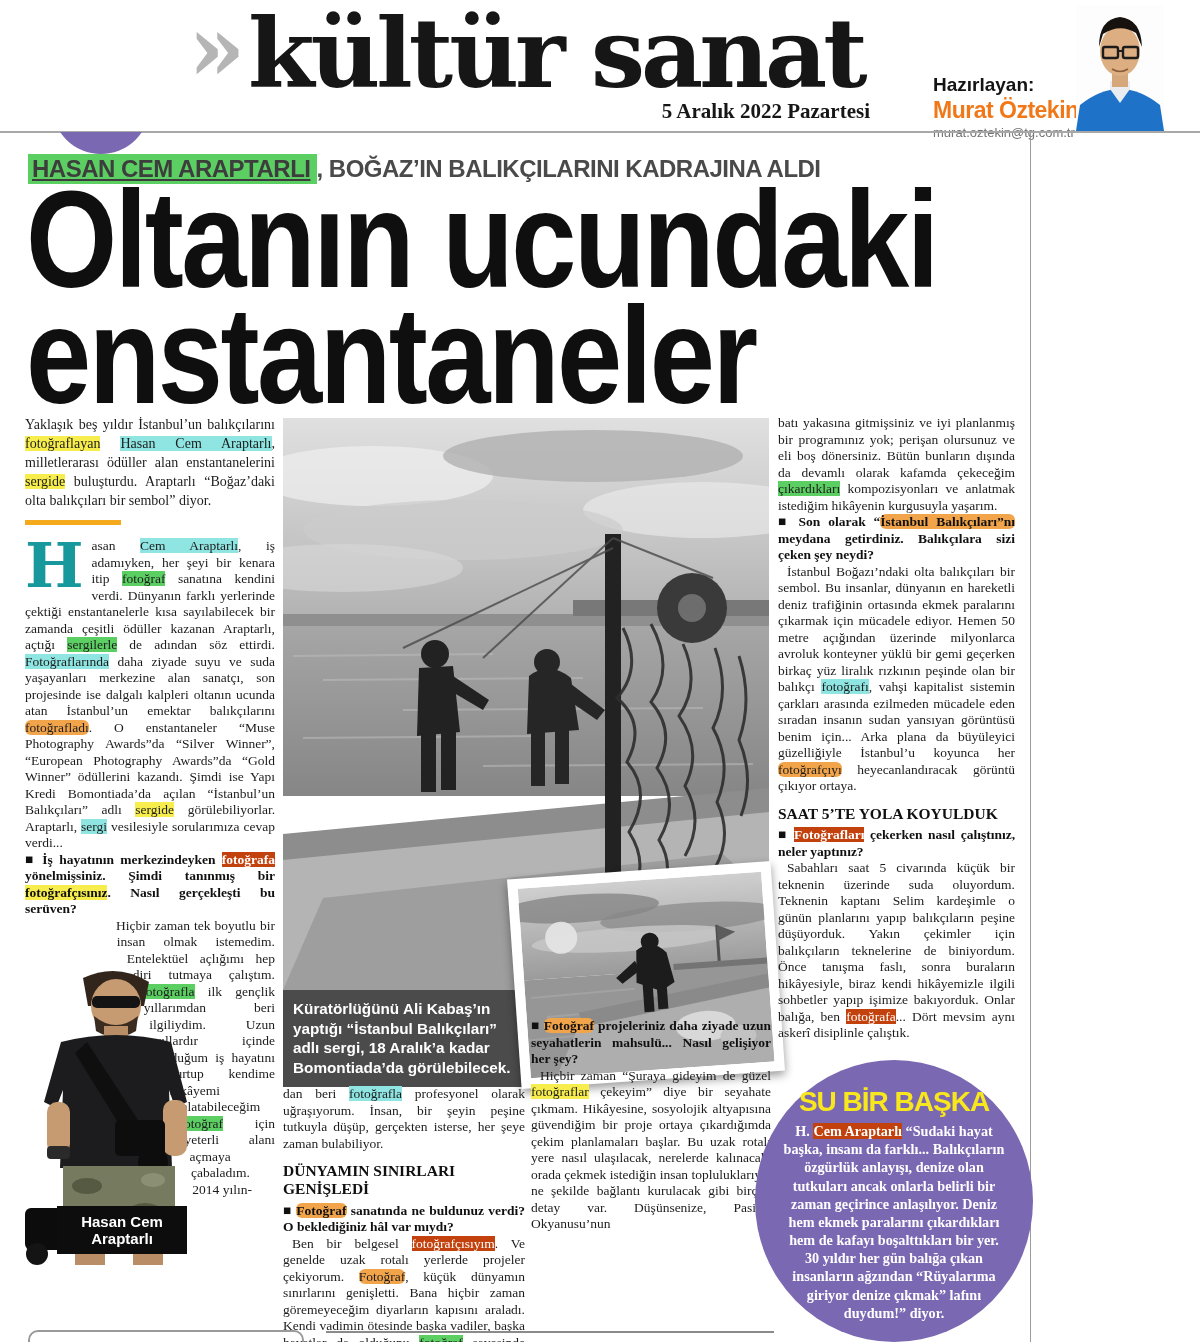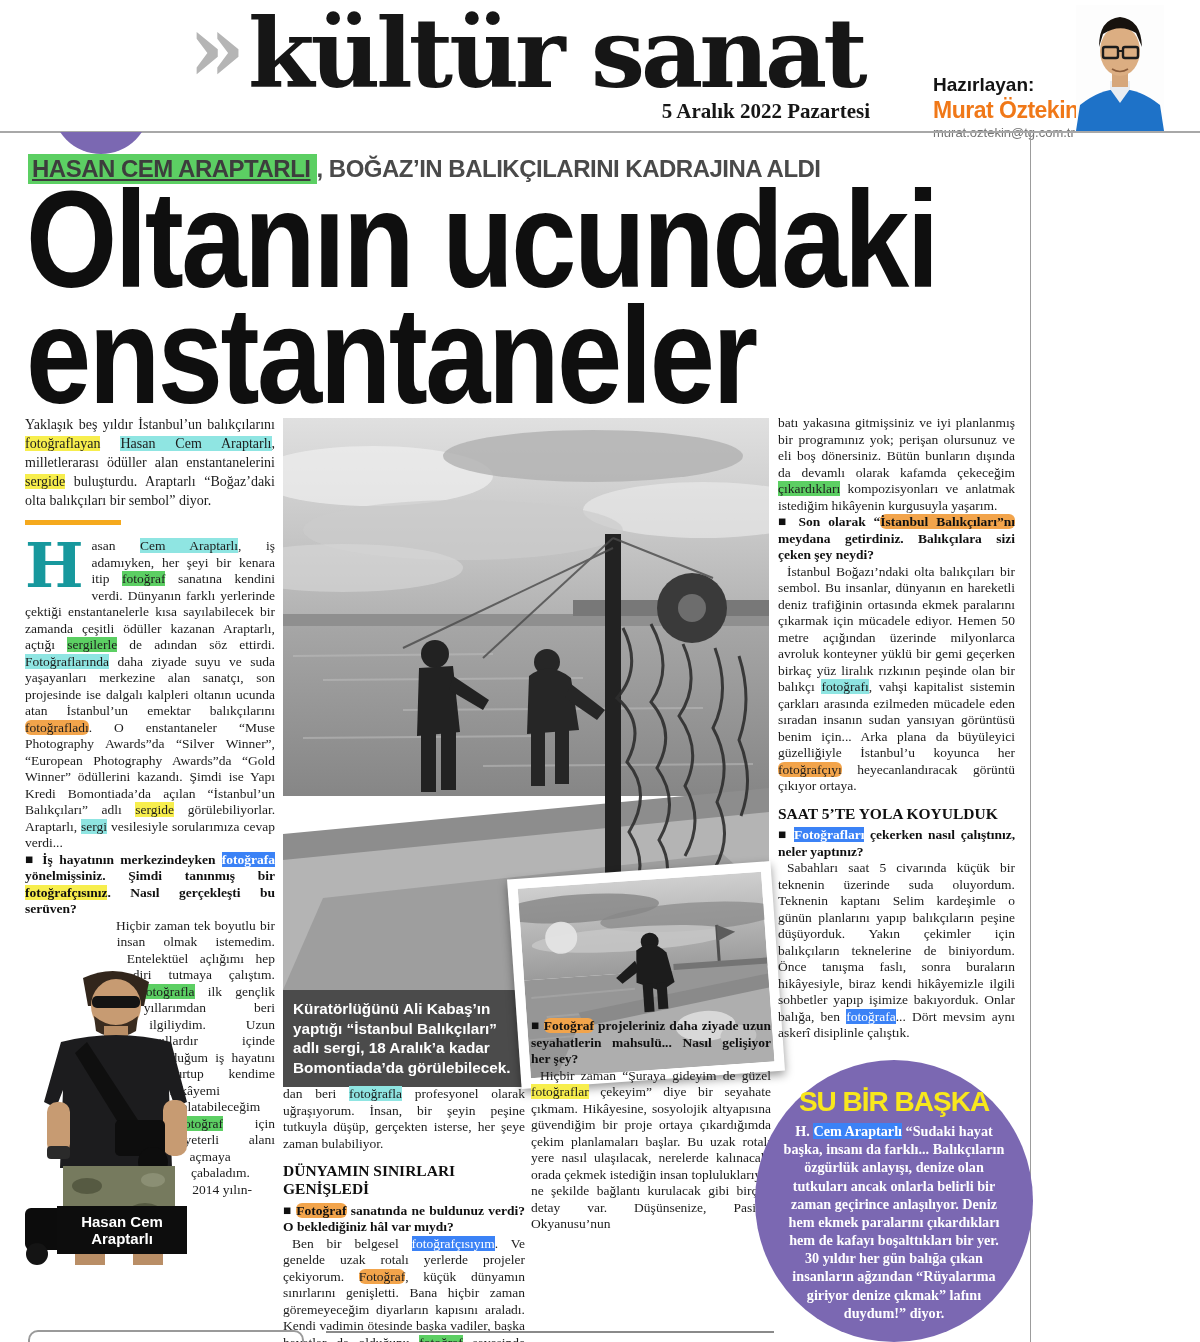--- a/index.html
+++ b/index.html
@@ -33,21 +33,21 @@
   .a-ind { text-indent:9px; }
   .q { font-weight:bold; color:#101010; margin-top:6px; }
   .subhead { font:bold 15.5px/1.15 "Liberation Serif", serif; color:#101010; margin:10px 0 5px; text-align:left; }
   .intro { font-size:14px; line-height:19px; }
   .rule-orange { width:96px; height:5px; background:#f5a91d; margin:10px 0 13px; }
   
   .hl-yellow  { background:#f7ee4d; }
   .hl-cyan    { background:#8fe5e2; }
   .hl-green   { background:#5ccf63; }
   .hl-orange  { background:#f2a44b;border-radius:6px; }
-  .hl-magenta { background:#3b82f6; color:#ffffff; }
+  .hl-magenta { background:#c2410c; color:#ffffff; }
   .hl-dropcap { float:left; font-family:"DejaVu Serif", serif; font-weight:bold; font-size:62px; line-height:48px; color:#17989d; margin:4px 8px 0 0; background:none; }
   
   .photog { float:left; position:relative; width:166px; height:295px; margin:52px 6px 0 0;
             shape-outside:polygon(0 0, 42% 0, 60% 15%, 78% 42%, 96% 72%, 100% 100%, 0 100%); }
   .photog-label { position:absolute; left:32px; top:236px; width:130px; background:#0d0d0d; color:#ffffff;
                   font:bold 15px/1.15 "Liberation Sans", sans-serif; text-align:center; padding:7px 2px; }
   
   .main-photo { position:absolute; left:283px; top:418px; width:486px; height:572px; }
   .main-caption { position:absolute; left:283px; top:990px; width:243px; background:#4b4b4b; color:#ffffff;
                   font:bold 15.3px/1.28 "Liberation Sans", sans-serif; padding:9px 10px 10px; text-align:left; }

